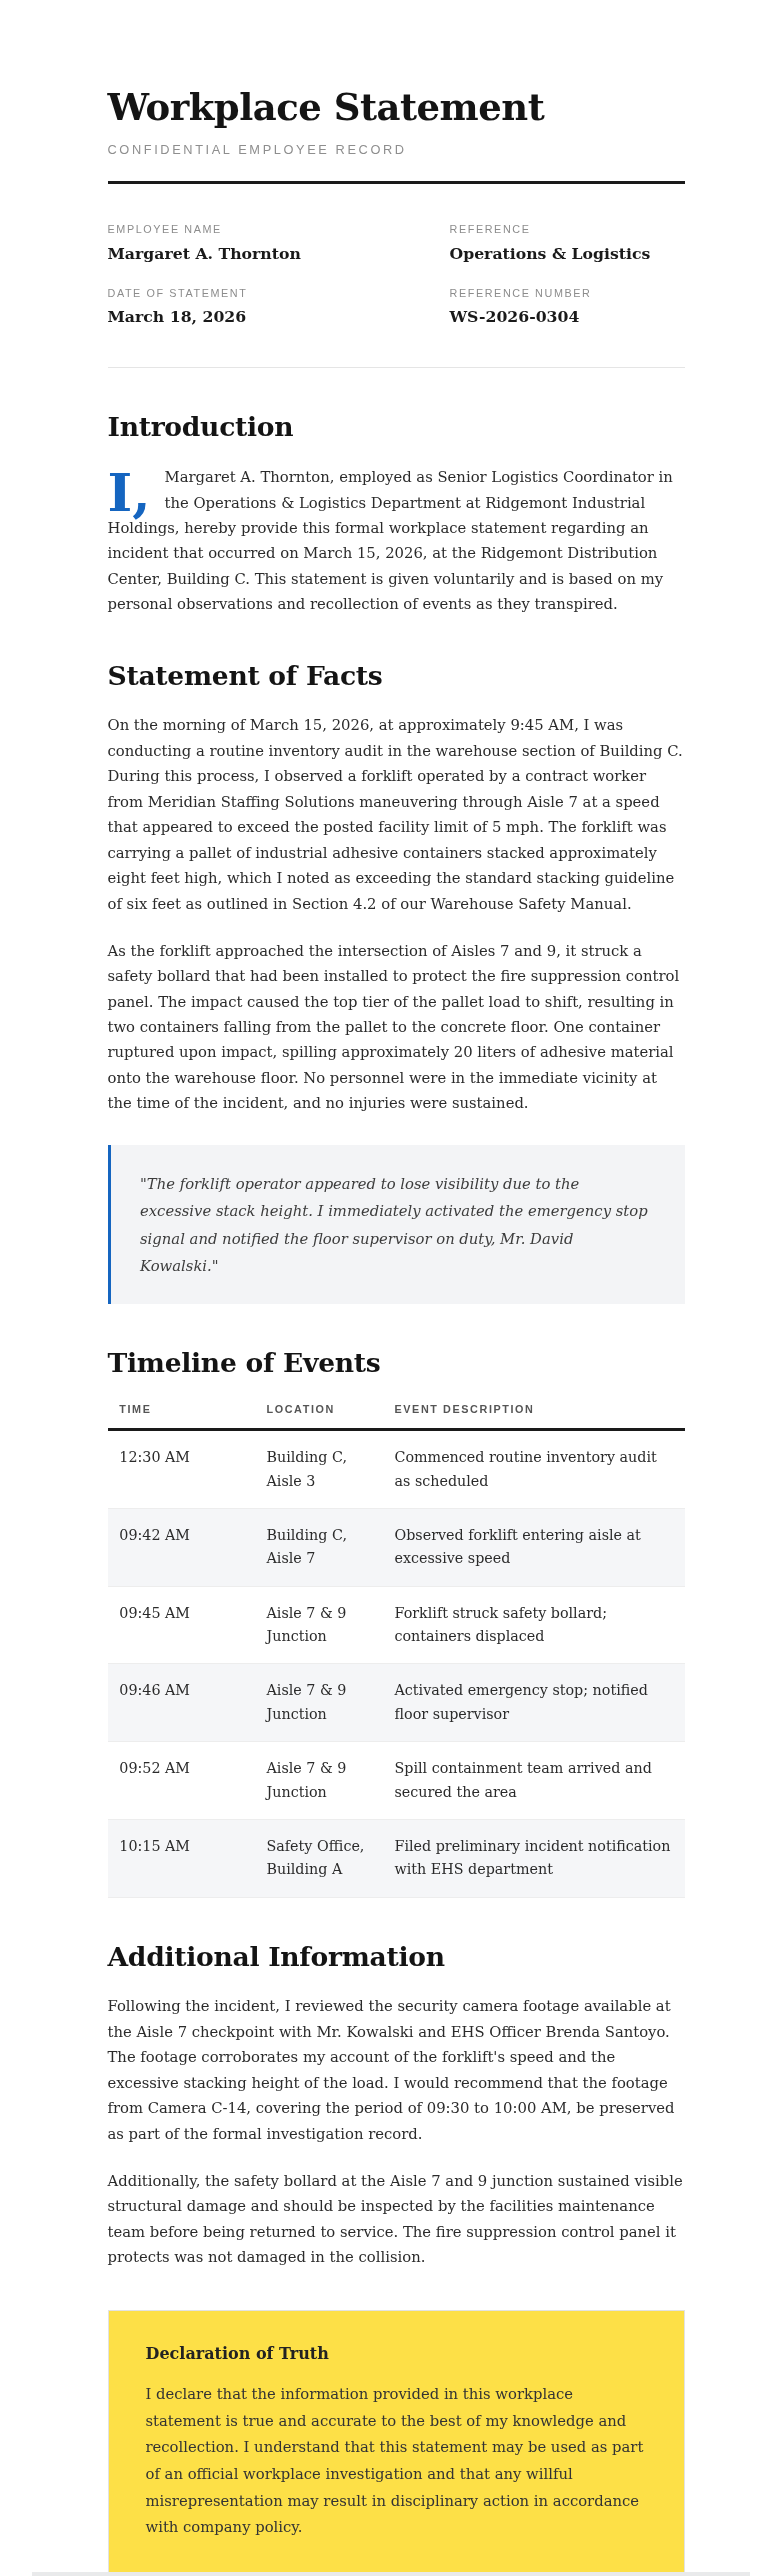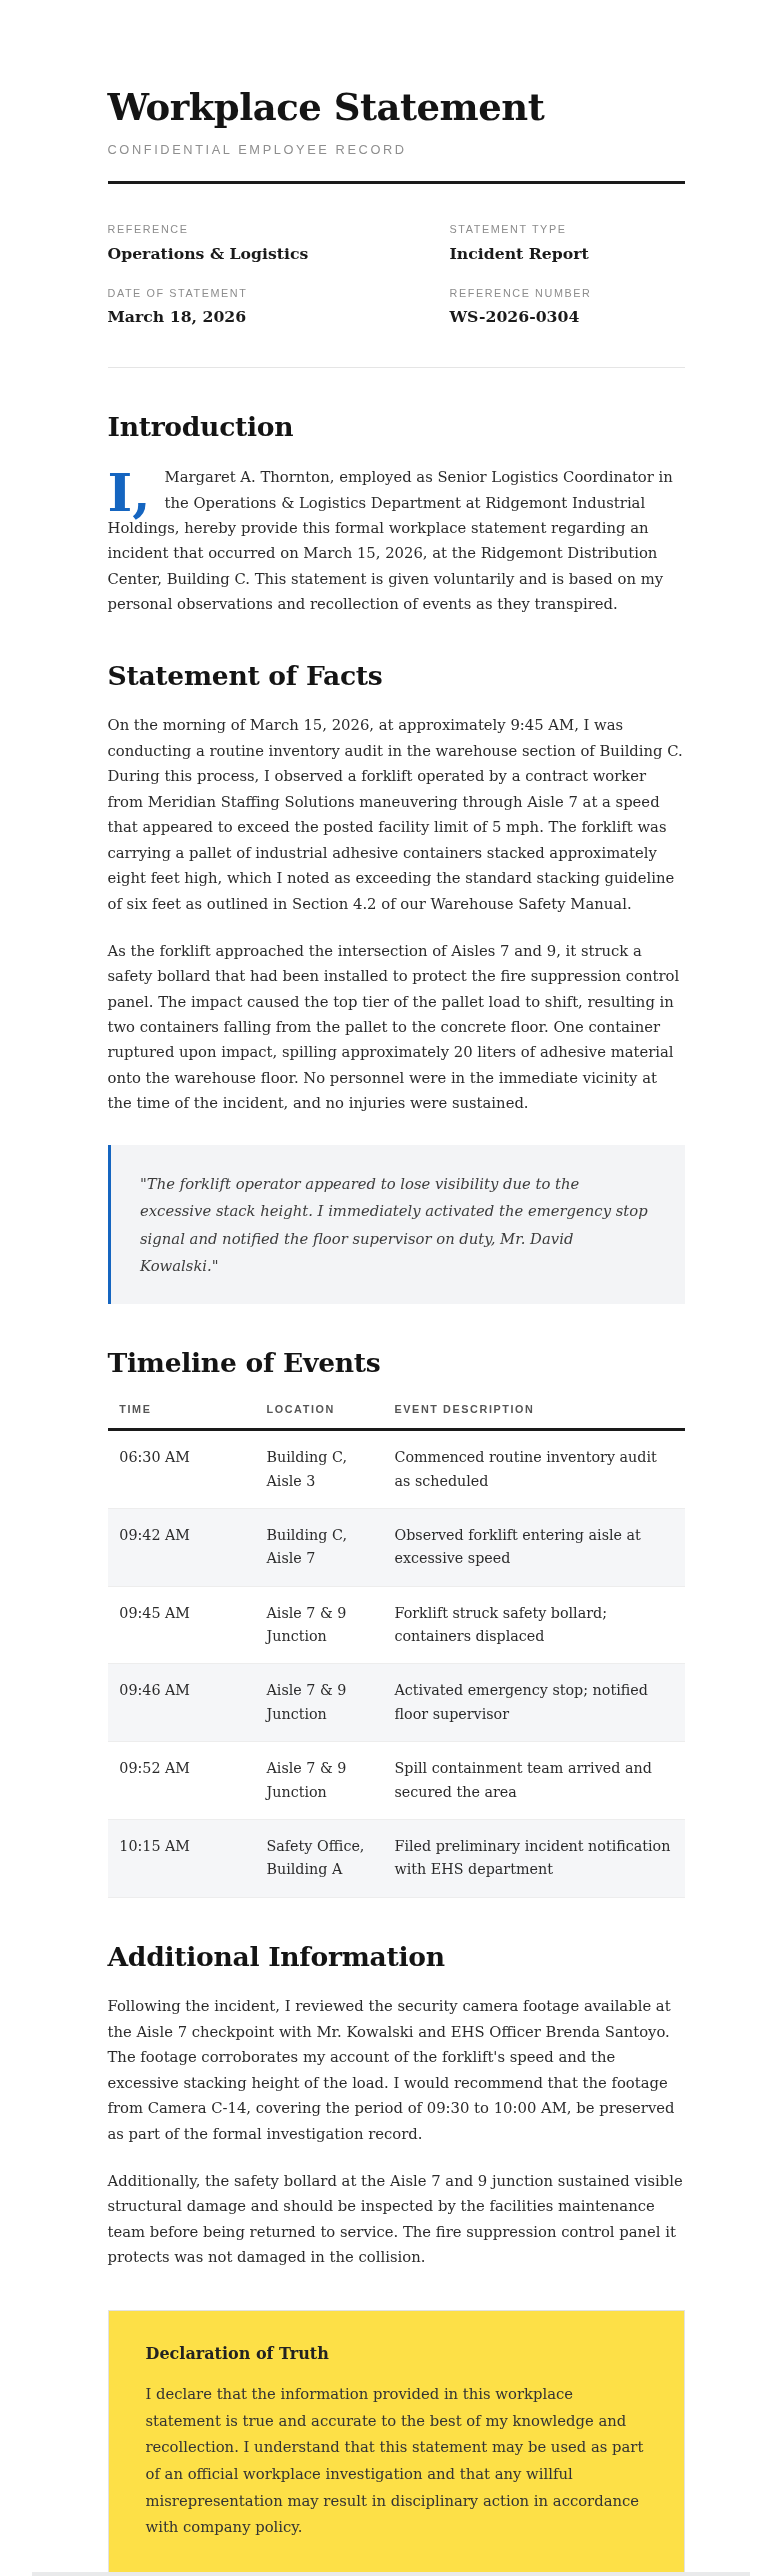--- a/index.html
+++ b/index.html
@@ -157,26 +157,26 @@
 
 <div class="page">
   <div class="content">
 
     <h1 class="doc-title">Workplace Statement</h1>
     <div class="doc-subtitle">CONFIDENTIAL EMPLOYEE RECORD</div>
     <div class="rule-heavy"></div>
 
     <div class="meta-grid">
       <div class="meta-field">
+        <div class="meta-label">EMPLOYEE NAME</div>
+        <div class="meta-value">Margaret A. Thornton</div>
+      </div>
+      <div class="meta-field">
         <div class="meta-label">REFERENCE</div>
         <div class="meta-value">Operations &amp; Logistics</div>
-      </div>
-      <div class="meta-field">
-        <div class="meta-label">STATEMENT TYPE</div>
-        <div class="meta-value">Incident Report</div>
       </div>
       <div class="meta-field">
         <div class="meta-label">DATE OF STATEMENT</div>
         <div class="meta-value">March 18, 2026</div>
       </div>
       <div class="meta-field">
         <div class="meta-label">REFERENCE NUMBER</div>
         <div class="meta-value">WS-2026-0304</div>
       </div>
     </div>
@@ -198,21 +198,21 @@
     <table class="timeline-table">
       <thead>
         <tr>
           <th class="col-time">TIME</th>
           <th class="col-loc">LOCATION</th>
           <th>EVENT DESCRIPTION</th>
         </tr>
       </thead>
       <tbody>
         <tr>
-          <td>06:30 AM</td>
+          <td>12:30 AM</td>
           <td>Building C, Aisle 3</td>
           <td>Commenced routine inventory audit as scheduled</td>
         </tr>
         <tr>
           <td>09:42 AM</td>
           <td>Building C, Aisle 7</td>
           <td>Observed forklift entering aisle at excessive speed</td>
         </tr>
         <tr>
           <td>09:45 AM</td>

